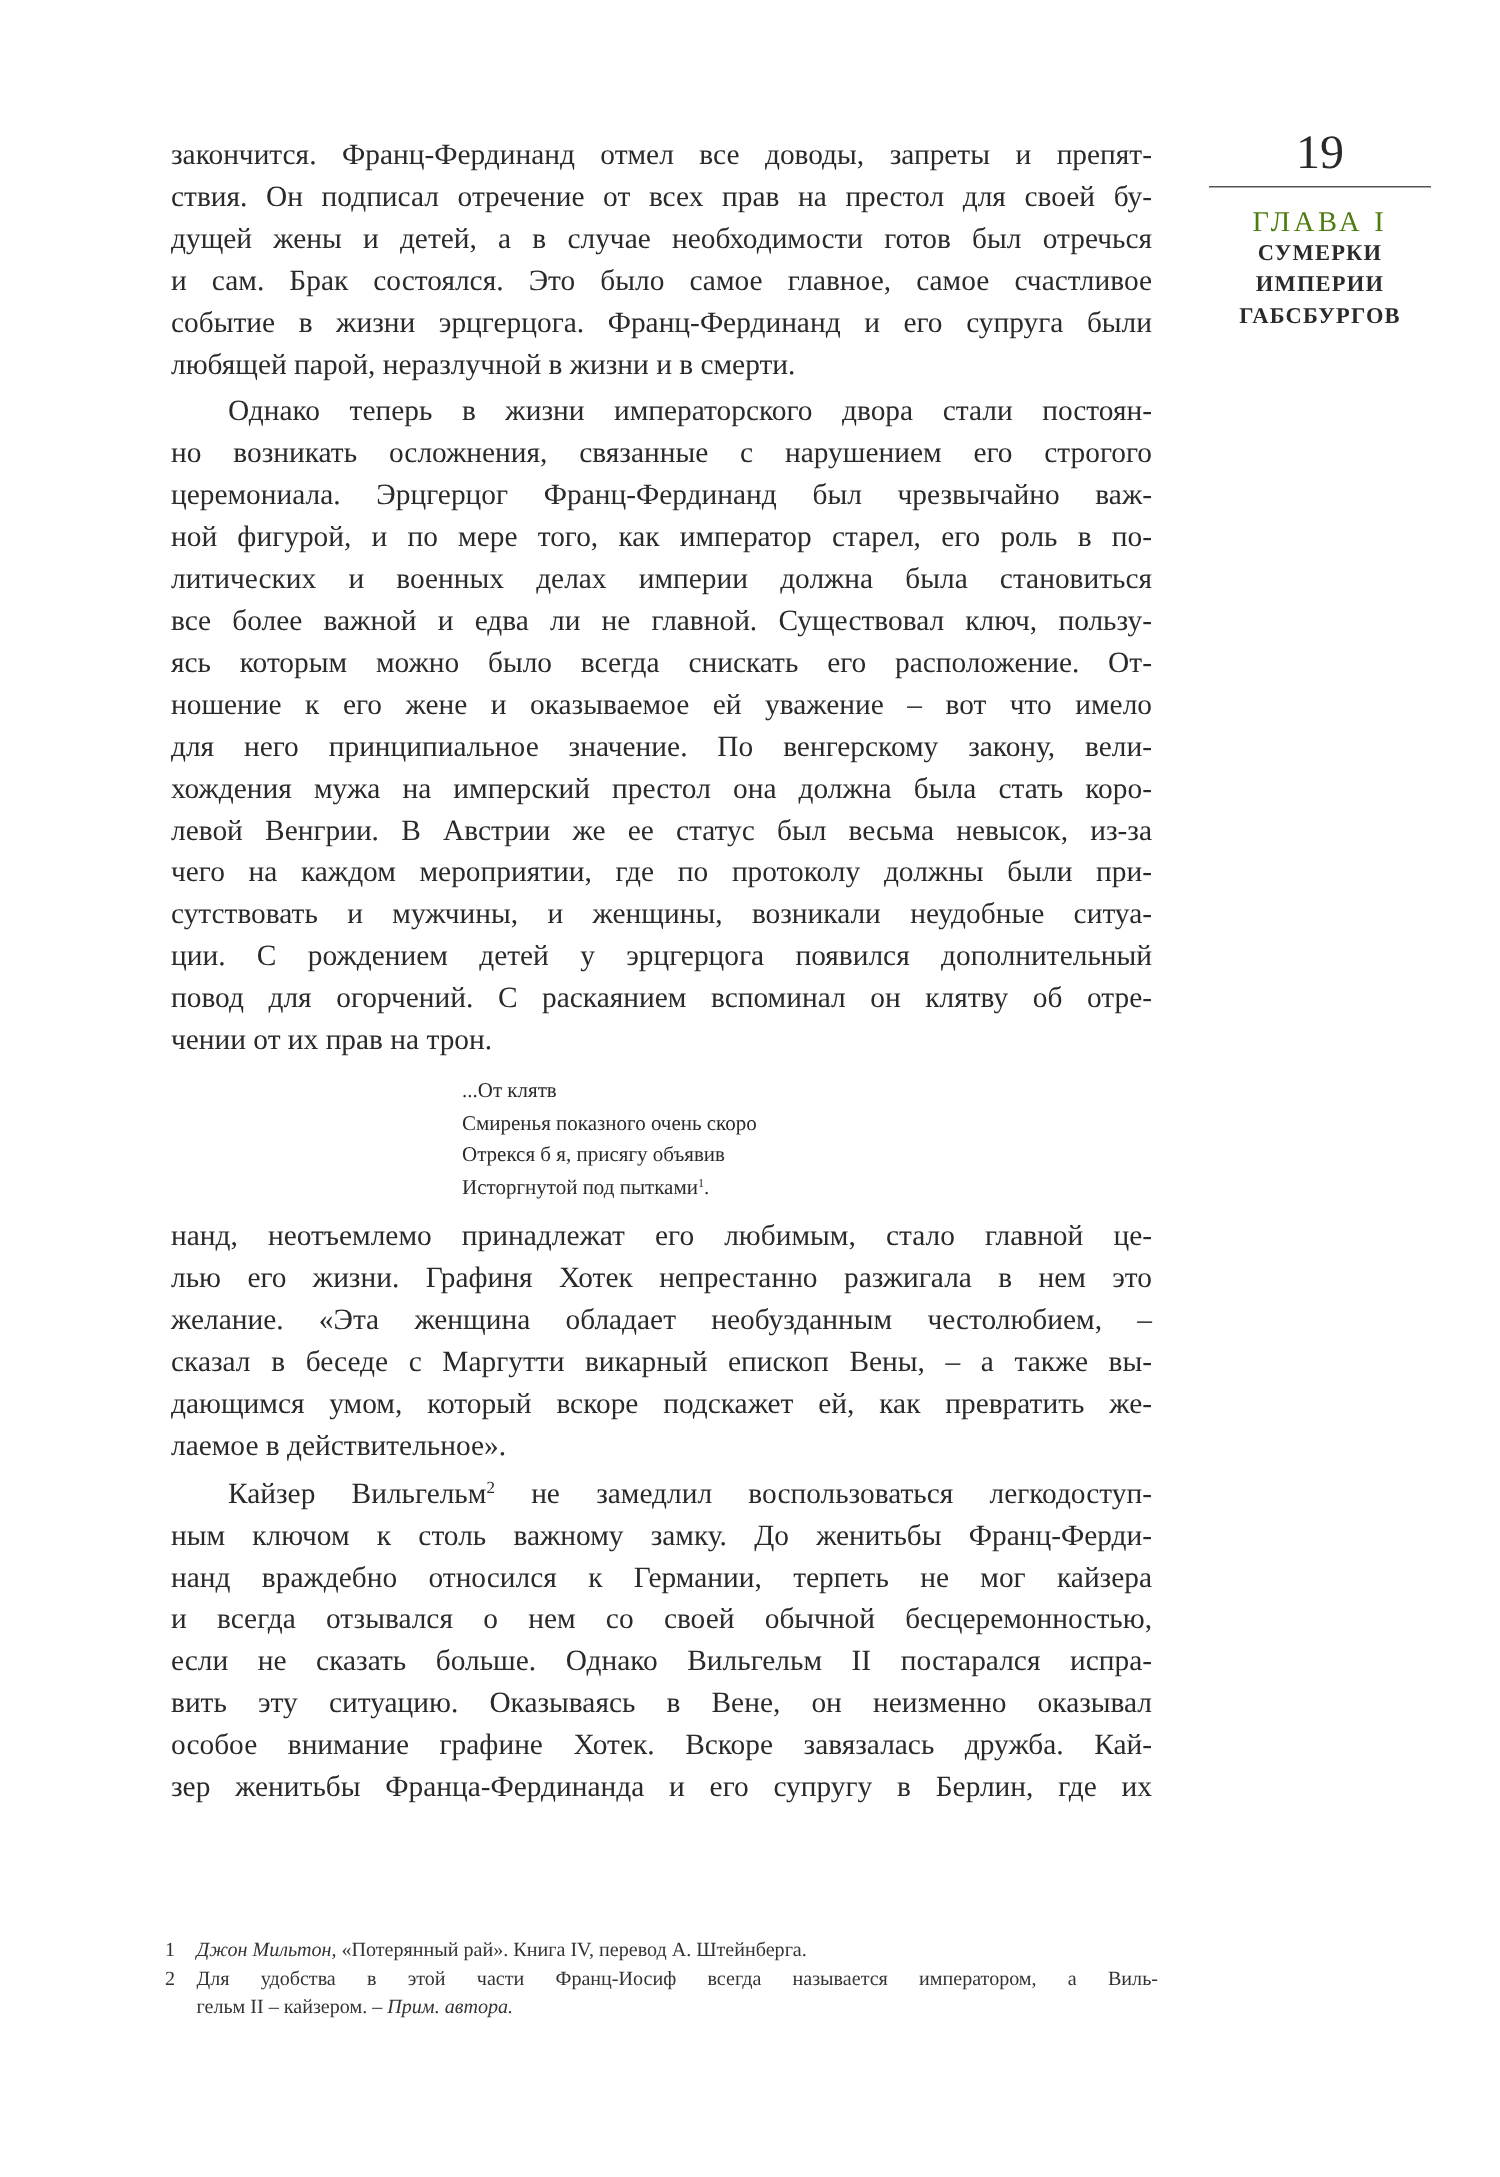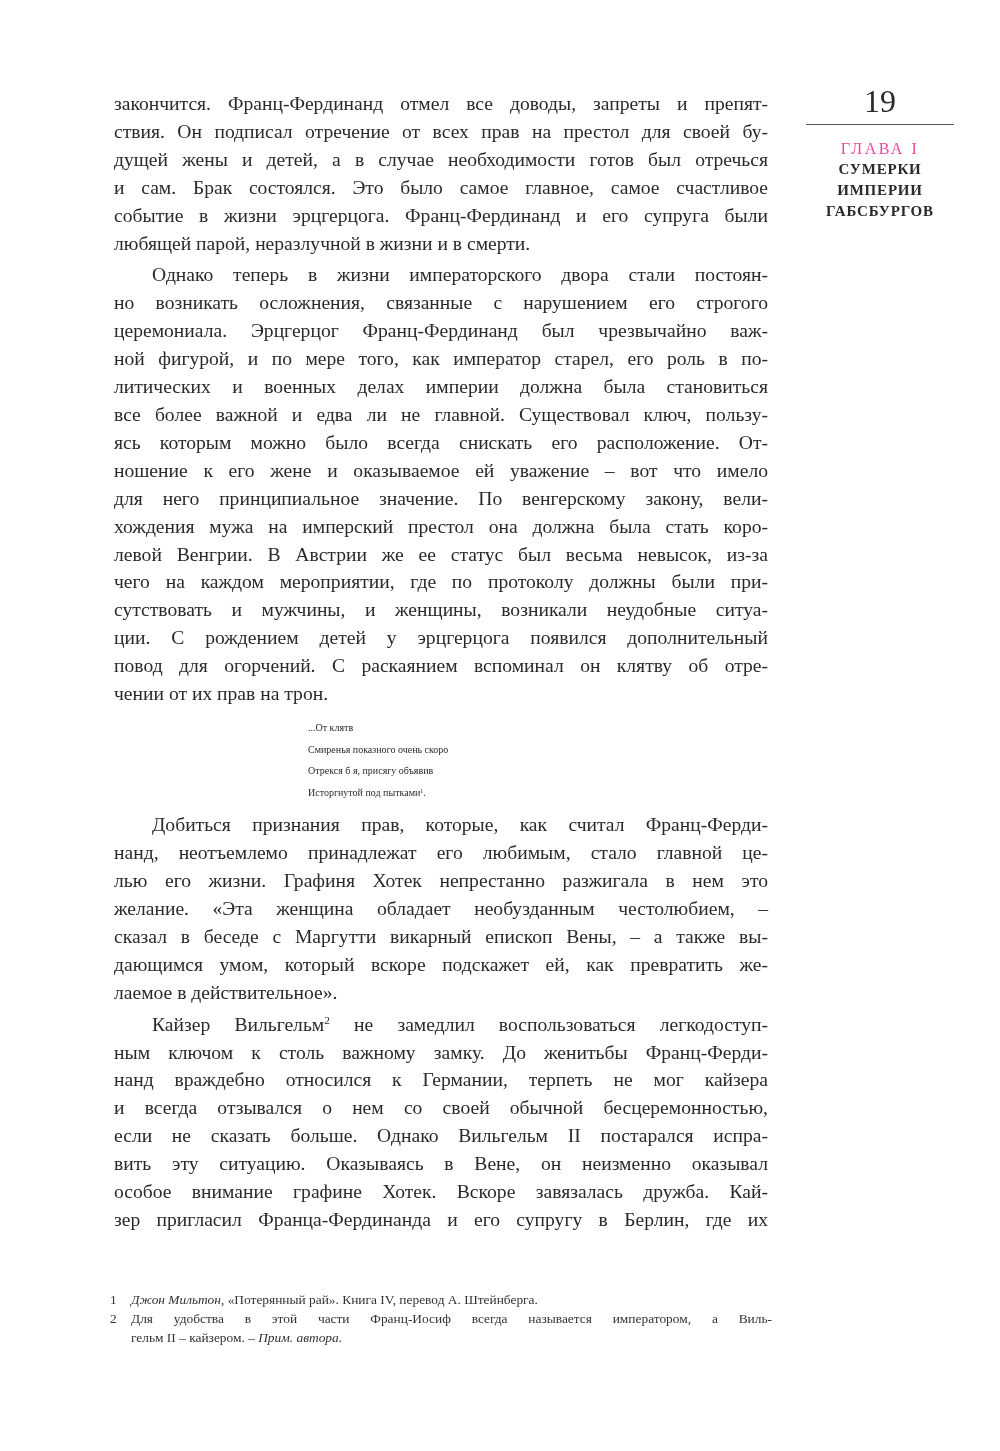--- a/index.html
+++ b/index.html
@@ -11,30 +11,30 @@
     .main {
       position: absolute; left: 110px; top: 86px; width: 662px;
       font-size: 19.6px; line-height: 27.9px;
     }
     .main p { margin: 4px; text-align: justify; }
     .line { display: block; text-align: justify; text-align-last: justify; white-space: nowrap; }
     .line.last { text-align-last: left; }
     .indent { padding-left: 38px; }
     .verse {
       margin: 9px 0 8px 198px;
-      font-size: 10px; line-height: 21.6px;
+      font-size: 14px; line-height: 21.6px;
     }
     .verse .vline { display: block; white-space: nowrap; }
     sup { font-size: 0.58em; vertical-align: 0.6em; line-height: 0; }
     .side {
       position: absolute; left: 806px; top: 82px; width: 148px; text-align: center;
     }
     .pagenum { font-size: 32px; line-height: 38px; color: #2a2a2a; }
     .rule { height: 0; border-top: 1.5px solid #555; margin: 4px 0 14px 0; }
-    .chapter-label { font-size: 16px; letter-spacing: 2.5px; line-height: 20px; color: #ec4899; }
+    .chapter-label { font-size: 19px; letter-spacing: 2.5px; line-height: 20px; color: #4d7c0f; }
     .chapter-title { font-size: 15px; font-weight: bold; letter-spacing: 0.8px; line-height: 21px; color: #2a2a2a; }
     .footnotes {
       position: absolute; left: 110px; top: 1290px; width: 662px;
       font-size: 13.4px; line-height: 19px; color: #333;
     }
     .fn { display: flex; }
     .fn .num { width: 21px; flex: none; }
     .fn .txt { flex: 1; text-align: justify; }
     .fn .txt .line { text-align-last: justify; }
     .fn .txt .line.last { text-align-last: left; }
@@ -83,38 +83,37 @@
   </p>
 
   <div class="verse">
     <span class="vline">...От клятв</span>
     <span class="vline">Смиренья показного очень скоро</span>
     <span class="vline">Отрекся б я, присягу объявив</span>
     <span class="vline"><span>Исторгнутой под пытками</span><sup>1</sup><span>.</span></span>
   </div>
 
   <p>
-    <span class="line indent">Добиться признания прав, которые, как считал Франц-Ферди-</span>
     <span class="line">нанд, неотъемлемо принадлежат его любимым, стало главной це-</span>
     <span class="line">лью его жизни. Графиня Хотек непрестанно разжигала в нем это</span>
     <span class="line">желание. «Эта женщина обладает необузданным честолюбием, –</span>
     <span class="line">сказал в беседе с Маргутти викарный епископ Вены, – а также вы-</span>
     <span class="line">дающимся умом, который вскоре подскажет ей, как превратить же-</span>
     <span class="line last">лаемое в действительное».</span>
   </p>
 
   <p>
     <span class="line indent"><span>Кайзер Вильгельм</span><sup>2</sup><span> не замедлил воспользоваться легкодоступ-</span></span>
     <span class="line">ным ключом к столь важному замку. До женитьбы Франц-Ферди-</span>
     <span class="line">нанд враждебно относился к Германии, терпеть не мог кайзера</span>
     <span class="line">и всегда отзывался о нем со своей обычной бесцеремонностью,</span>
     <span class="line">если не сказать больше. Однако Вильгельм II постарался испра-</span>
     <span class="line">вить эту ситуацию. Оказываясь в Вене, он неизменно оказывал</span>
     <span class="line">особое внимание графине Хотек. Вскоре завязалась дружба. Кай-</span>
-    <span class="line">зер пригласил Франца-Фердинанда и его супругу в Берлин, где их</span>
+    <span class="line">зер женитьбы Франца-Фердинанда и его супругу в Берлин, где их</span>
   </p>
 </div>
 
 <div class="footnotes">
   <div class="fn">
     <span class="num">1</span>
     <span class="txt"><i>Джон Мильтон,</i><span> «Потерянный рай». Книга IV, перевод А. Штейнберга.</span></span>
   </div>
   <div class="fn">
     <span class="num">2</span>

